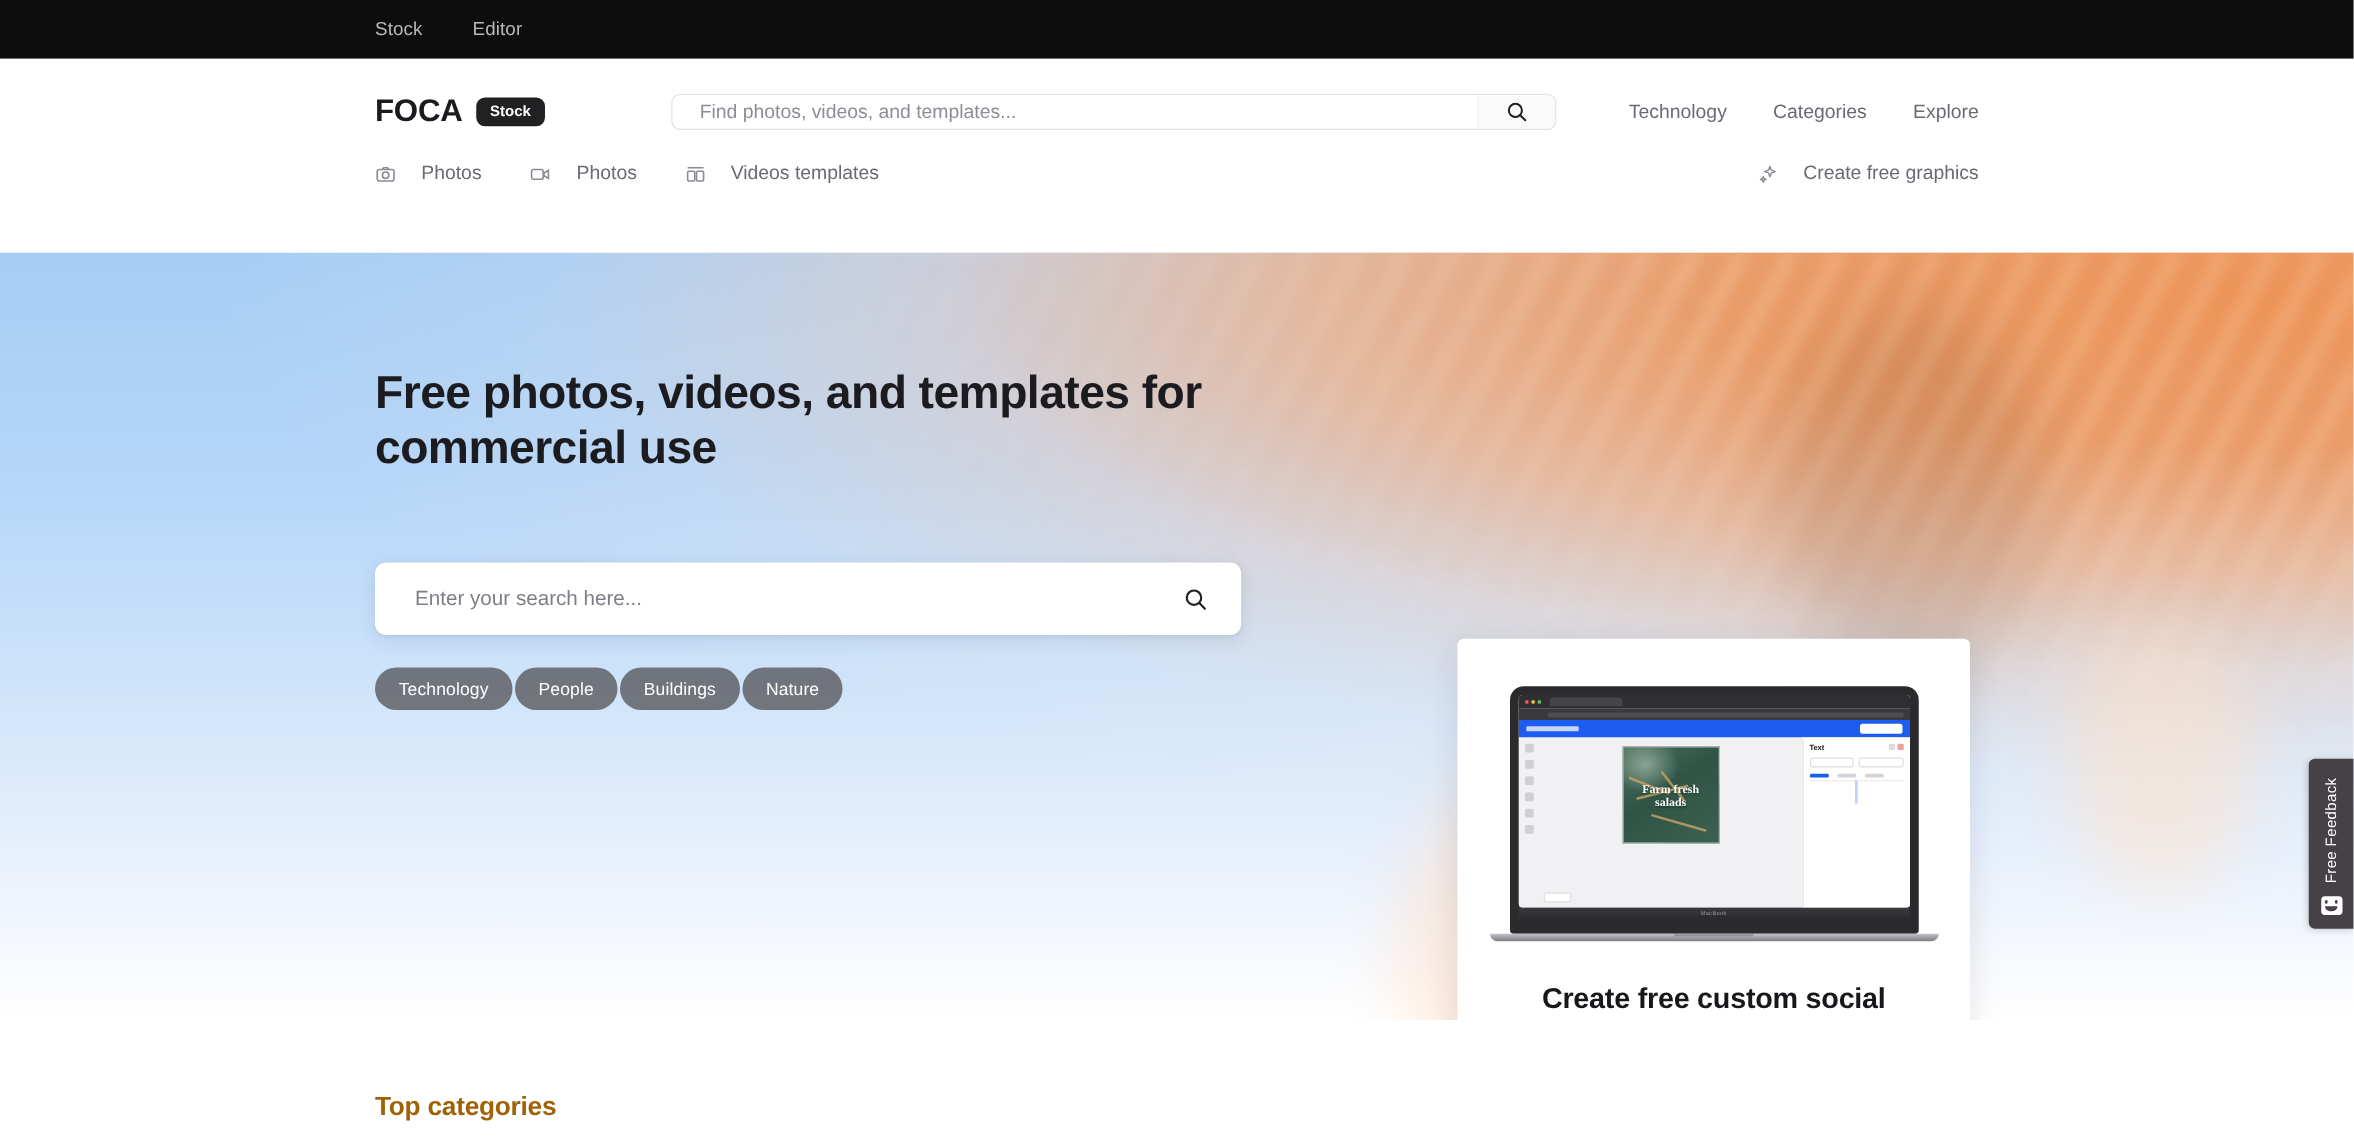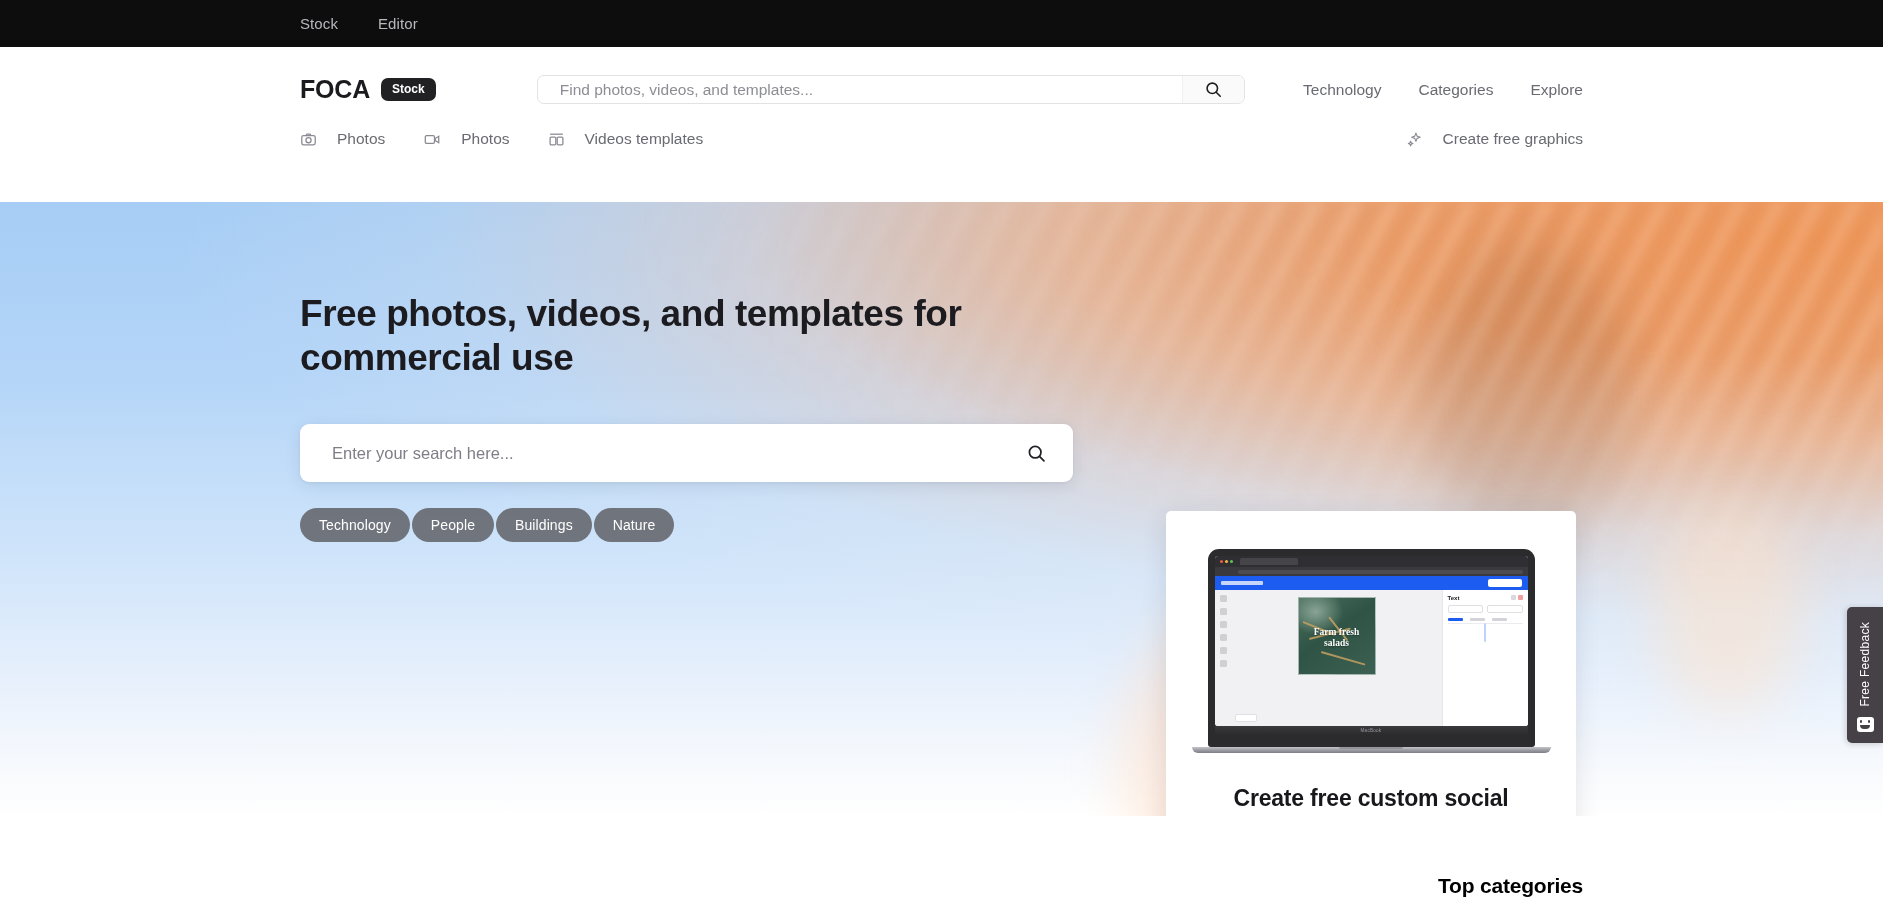--- a/index.html
+++ b/index.html
@@ -157,22 +157,22 @@
   .hero-sub {
     margin-top: 26px;
     font-size: 16.5px;
     line-height: 1.62;
     color: #2e2e35;
     max-width: 672px;
   }
   .hero-sub a { color: #2563eb; text-decoration: none; }
 
   .hero-search {
-    margin-top: 45px;
-    width: 773px;
+    margin-top: 71px;
+    width: 693px;
     height: 58px;
     background: #ffffff;
     border-radius: 9px;
     box-shadow: 0 4px 16px rgba(25,45,80,.10), 0 1px 3px rgba(25,45,80,.06);
     display: flex; align-items: center;
     padding: 0 22px 0 32px;
   }
   .hero-search input {
     flex: 1; border: 0; outline: 0; background: transparent;
     font-size: 16.5px; font-family: inherit; color: #33333a;
@@ -324,21 +324,21 @@
   }
   .fb-face::after {
     content: ""; position: absolute; left: 3.5px; bottom: 3px;
     width: 10px; height: 4px; border-radius: 0 0 6px 6px;
     background: #464147;
   }
 
   
   .cats { padding: 58px 300px 0; background: #fff; }
   .cats h2 {
-    font-size: 21px; font-weight: 700; color: #000000; letter-spacing: -.2px; text-align: right;
+    font-size: 21px; font-weight: 700; color: #a16207; letter-spacing: -.2px;
   }
 
   svg { display: block; }
 </style>
 </head>
 <body>
 
 <div class="topbar">
   <a href="#">Stock</a>
   <a href="#">Editor</a>

